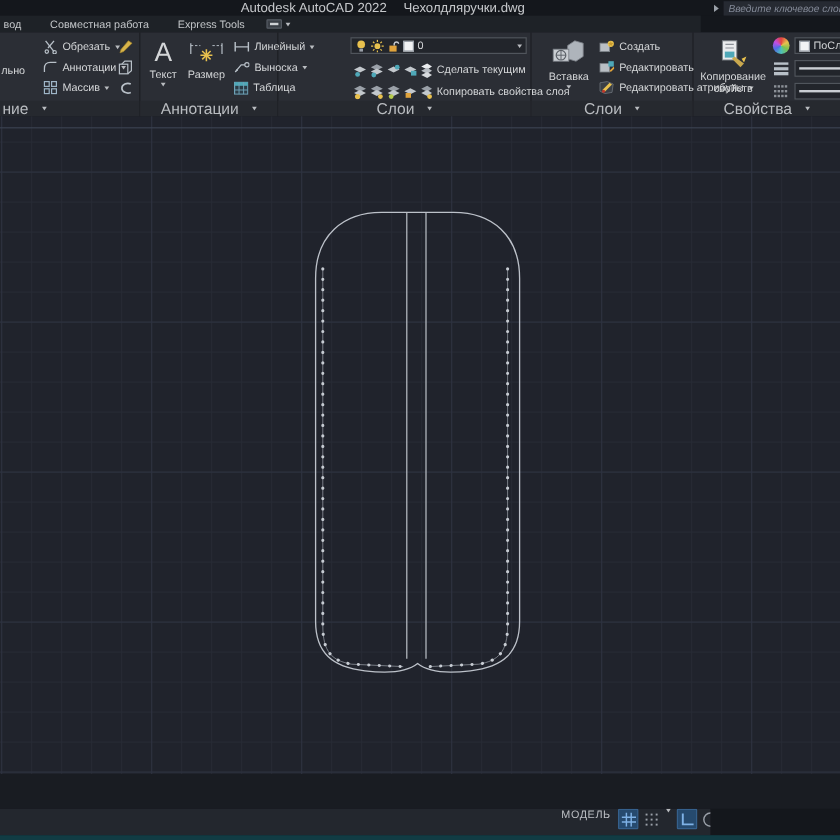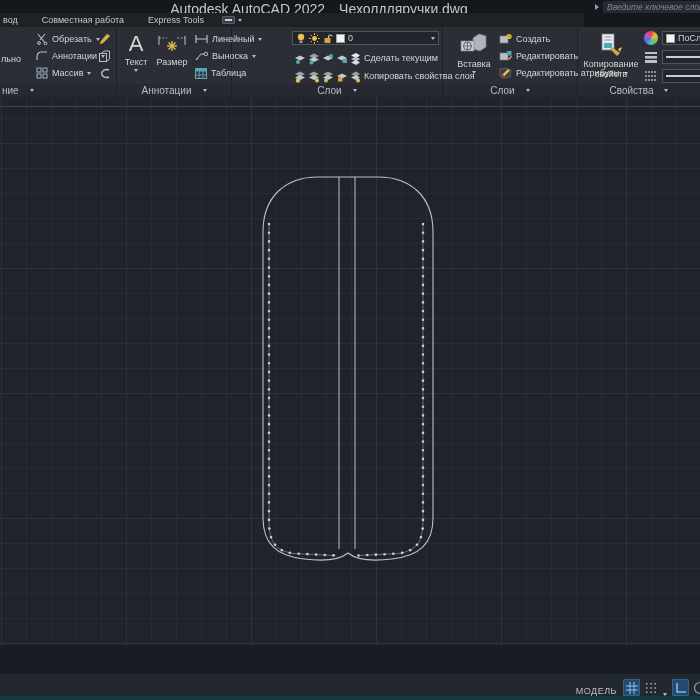--- a/index.html
+++ b/index.html
@@ -2,21 +2,21 @@
 <html><head>
 <meta charset="utf-8">
 <style>
   * { margin:0; padding:0; box-sizing:border-box; }
   html,body { width:700px; height:700px; overflow:hidden; }
   body { font-family:"Liberation Sans","DejaVu Sans",sans-serif; background:#14171c; position:relative; }
 
   
   .titlebar { position:absolute; left:0; top:0; width:700px; height:13px; background:#14171c; }
   .title-center { position:absolute; left:0; right:0; top:1px; text-align:center; padding-right:62px;
-                  font-size:14px; color:#c6c8cb; white-space:nowrap; }
+                  font-size:11px; color:#c6c8cb; white-space:nowrap; }
   .title-center .doc { margin-left:14px; }
   .search-wrap { position:absolute; right:0; top:0; height:13px; display:flex; align-items:center; }
   .tri-right { width:0; height:0; border-top:3px solid transparent; border-bottom:3px solid transparent;
                border-left:4px solid #9aa0a8; margin-right:4px; }
   .searchbox { width:97px; height:12px; background:#262a32; display:flex; align-items:center; padding-left:4px;
                font-size:8.5px; font-style:italic; color:#828896; overflow:hidden; white-space:nowrap; }
 
   
   .menubar { position:absolute; left:0; top:13px; width:584px; height:14px; background:#1e2227;
              display:flex; align-items:center; font-size:9px; color:#c3c6c9; }
@@ -28,21 +28,21 @@
   .mini-panel i { display:block; width:7px; height:2px; background:#cfd2d5; }
   .tri-down { width:0; height:0; border-left:3px solid transparent; border-right:3px solid transparent;
               border-top:4px solid #b9bcc0; }
   .tri-down.sm { border-left-width:2.5px; border-right-width:2.5px; border-top-width:3.5px; }
 
   
   .ribbon { position:absolute; left:0; top:27px; width:700px; height:70px; background:#2b2e35; }
   .panel { position:absolute; top:0; height:70px; border-right:1px solid #1d1f24; }
   .panel-footer { position:absolute; left:0; right:0; bottom:0; height:13px; background:#26292f;
                   display:flex; align-items:center; justify-content:center; gap:11px;
-                  font-size:10px; color:#b9bcc0; white-space:nowrap; }
+                  font-size:13px; color:#b9bcc0; white-space:nowrap; }
   .panel-footer.left { justify-content:flex-start; padding-left:2px; }
   .rb-text { font-size:9px; color:#d4d6d8; white-space:nowrap; }
   .small-rows { display:flex; flex-direction:column; justify-content:flex-start; gap:3px; padding-top:5px; }
   .small-btn { display:flex; align-items:center; gap:4px; height:14px;text-align:right; }
   .bigbtn { display:flex; flex-direction:column; align-items:center; justify-content:flex-start;
             padding-top:4px; gap:2px; }
   .bigbtn .lbl { font-size:9px; color:#d4d6d8; text-align:center; line-height:10px; white-space:pre-line; }
   .icon { display:inline-block; flex:none; }
 
   
@@ -59,22 +59,22 @@
       linear-gradient(to bottom, #272b35 1px, transparent 1px);
     background-size: 125px 100%, 100% 125px, 25px 100%, 100% 25px;
     background-position: 1px 0, 0 46px, 1px 0, 0 21px; }
   .limit-line { position:absolute; left:0; top:9px; width:700px; height:1px; background:#3a4150; }
   .drawing svg { position:absolute; left:0; top:0; }
 
   
   .cmd-strip { position:absolute; left:0; top:645px; width:700px; height:29px; background:#191c22; }
 
   
-  .statusbar { position:absolute; left:0; top:674px; width:700px; height:22px; background:#23272e;
-               display:flex; align-items:flex-end; justify-content:flex-end; overflow:hidden; }
+  .statusbar { position:absolute; left:0; top:674px; width:592px; height:22px; background:#23272e;
+               display:flex; align-items:flex-start; justify-content:flex-end; overflow:hidden; }
   .model-lbl { font-size:9px; color:#bcbfc4; letter-spacing:0.5px; margin-right:6px; }
   .st-btn { width:17px; height:17px; display:flex; align-items:center; justify-content:center;
             margin-right:2px; border-radius:1px; }
   .st-btn.active { background:#264a6e; border:1px solid #3a6causa; border:1px solid #35608c; }
   .teal-strip { position:absolute; left:0; top:696px; width:700px; height:4px; background:#113c44; }
 </style>
 </head>
 <body>
 
 <div class="titlebar">

